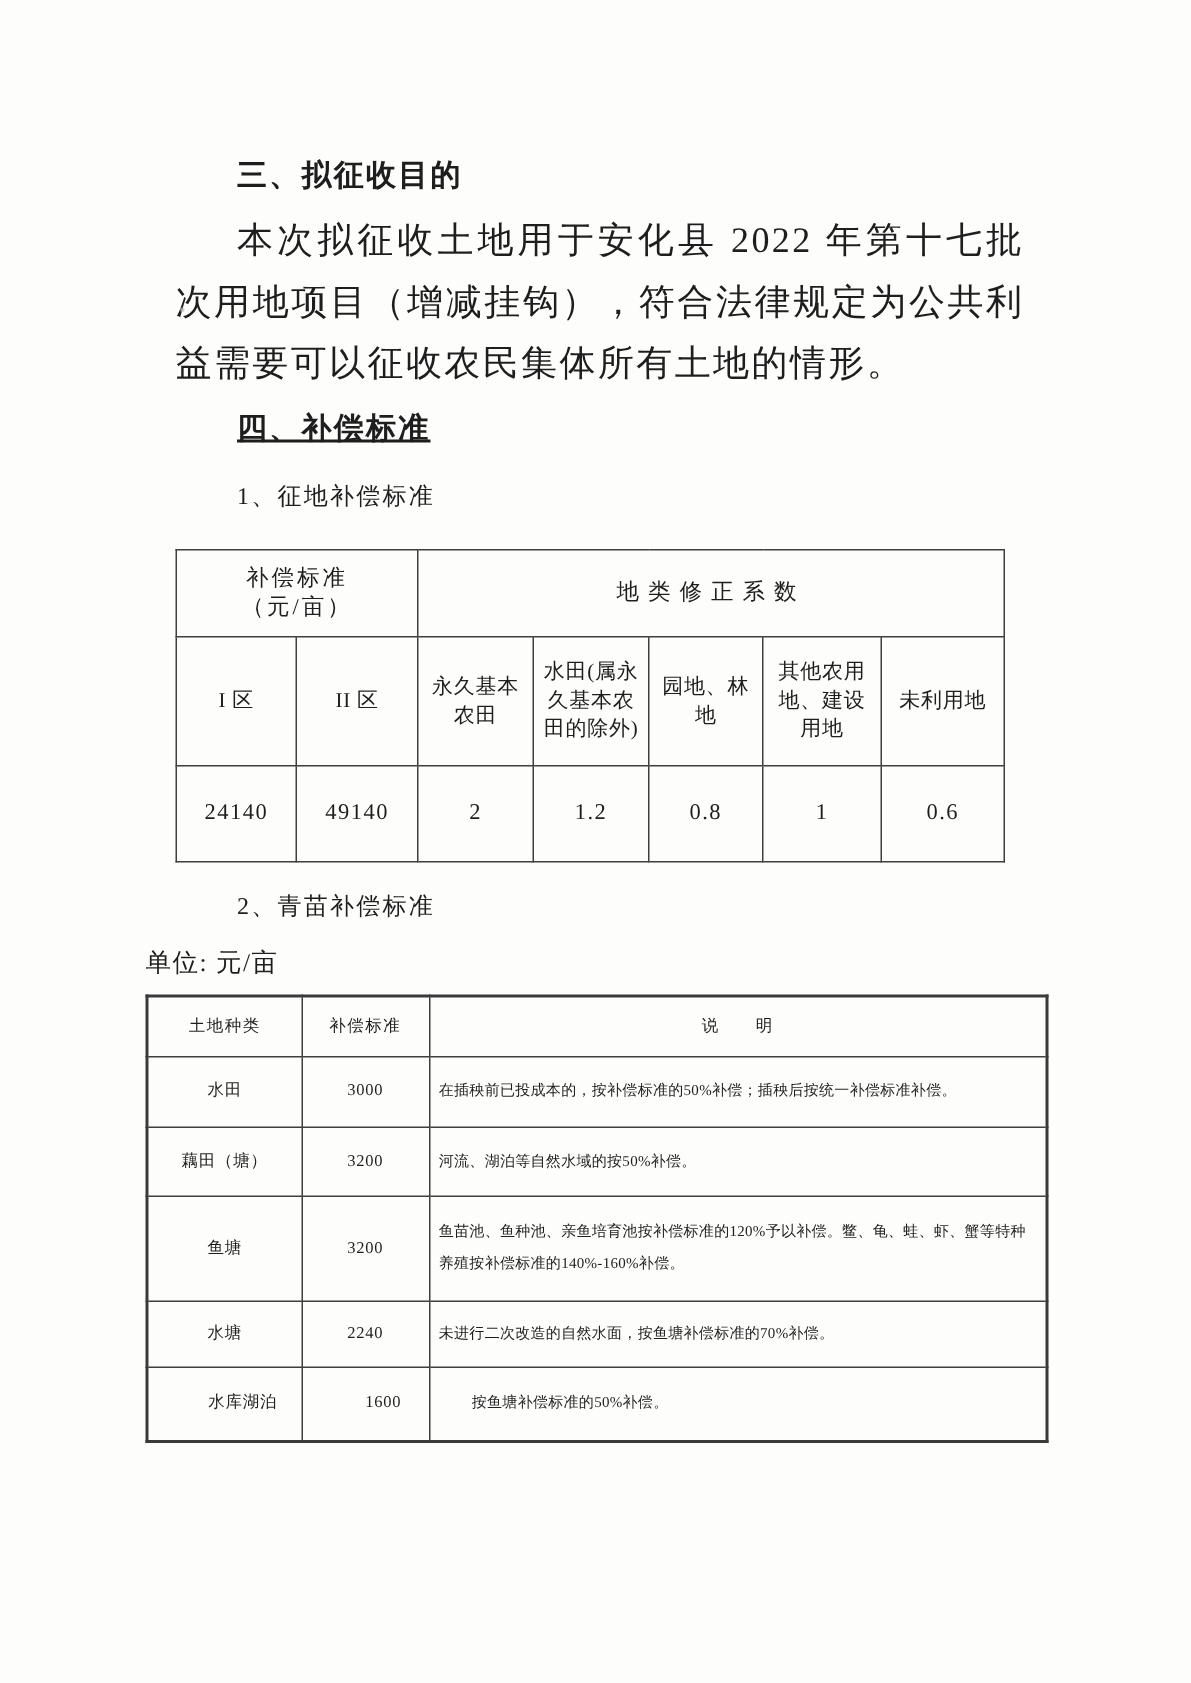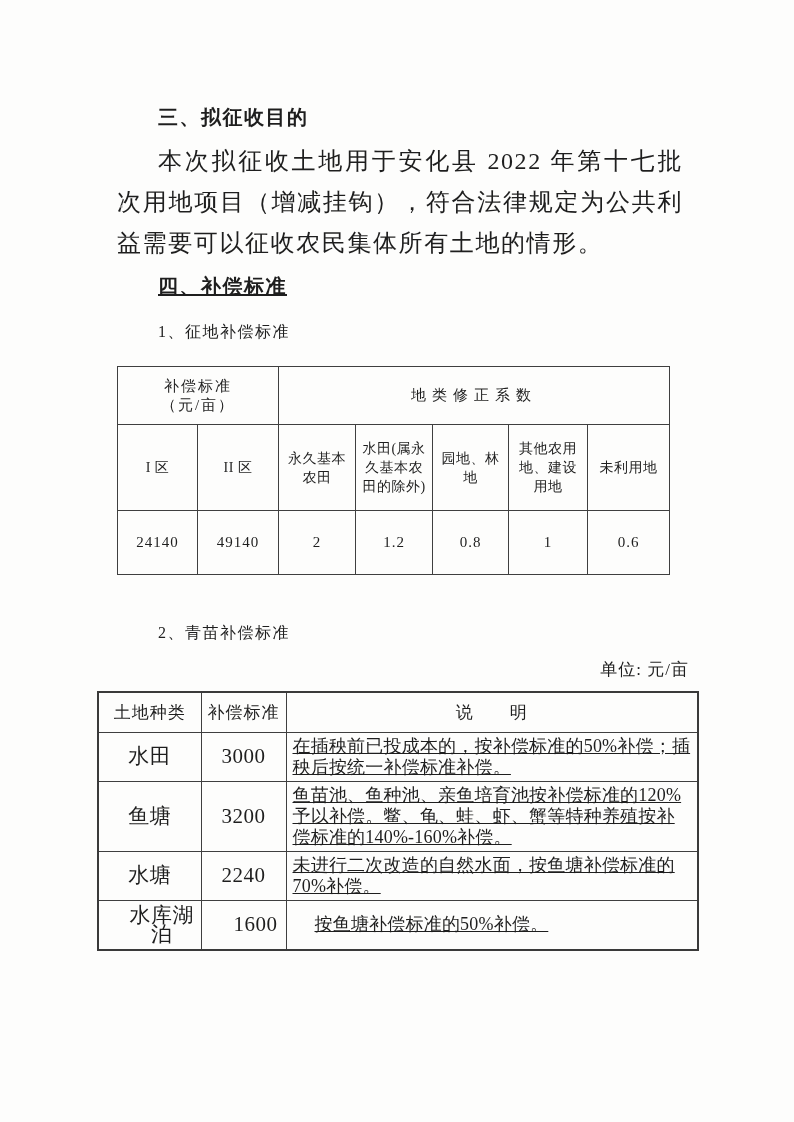--- a/index.html
+++ b/index.html
@@ -39,21 +39,21 @@
   }
 
   .sub-heading {
     font-size: 16px;
     line-height: 28px;
     text-indent: 41px;
     letter-spacing: 1.5px;
     margin: 18px 0 0 0;
     font-weight: normal;
   }
-  .sub-heading.second { margin-top: 44px; }
+  .sub-heading.second { margin-top: 16px; }
 
   table {
     border-collapse: collapse;
     table-layout: fixed;
     background: transparent;
   }
   td {
     border: 1px solid #3f3f3f;
     text-align: center;
     vertical-align: middle;
@@ -72,40 +72,38 @@
   .land-table .group-row td { height: 58px; font-size: 15px; }
   .land-table .group-left { white-space: pre-line; letter-spacing: 2px; }
   .land-table .group-right { letter-spacing: 6px; margin-top: 20px; }
   .land-table .cols-row td { height: 86px; }
   .land-table .vals-row td { height: 64px; font-size: 15px; letter-spacing: 1px; }
 
   
   .unit-note {
     width: 600px;
     margin-top: 12px;
-    text-align: right;
     padding-right: 8px;
     font-size: 17px;
     line-height: 22px;
     letter-spacing: 1px;
   }
   .crop-table {
     width: 600px;
     margin: 10px 0 0 0;
     border: 2px solid #3a3a3a;
   }
-  .crop-table td { font-size: 21px; }
-  .crop-table .head-row td { height: 40px; font-size: 17px; letter-spacing: 1px; }
+  .crop-table td { font-size: 11px; }
+  .crop-table .head-row td { height: 40px; font-size: 11px; letter-spacing: 1px; }
   .crop-table .note-cell {
     text-align: left;
     padding: 3px 6px;
-    font-size: 18px;
+    font-size: 10px;
     line-height: 21px;
     letter-spacing: 0.2px;
-    text-decoration: underline;
   }
   .crop-table .r1 td, .crop-table .r2 td { height: 47px; }
   .crop-table .r3 td { height: 46px; }
   .crop-table .r4 td { height: 70px; }
   .crop-table .r5 td { height: 44px; }
   .crop-table .r6 td { height: 50px; padding-left: 28px; }
 
   
   .scan-speck {
     position: absolute; left: 120px; top: 205px;
@@ -182,20 +180,25 @@
         <tr class="head-row">
       <td>土地种类</td>
       <td>补偿标准</td>
       <td>说　　明</td>
     </tr>
     <tr class="r1">
       <td>水田</td>
       <td>3000</td>
       <td class="note-cell">在插秧前已投成本的，按补偿标准的50%补偿；插秧后按统一补偿标准补偿。</td>
     </tr>
+    <tr class="r3">
+      <td>藕田（塘）</td>
+      <td>3200</td>
+      <td class="note-cell">河流、湖泊等自然水域的按50%补偿。</td>
+    </tr>
     <tr class="r4">
       <td>鱼塘</td>
       <td>3200</td>
       <td class="note-cell">鱼苗池、鱼种池、亲鱼培育池按补偿标准的120%予以补偿。鳖、龟、蛙、虾、蟹等特种养殖按补偿标准的140%-160%补偿。</td>
     </tr>
     <tr class="r5">
       <td>水塘</td>
       <td>2240</td>
       <td class="note-cell">未进行二次改造的自然水面，按鱼塘补偿标准的70%补偿。</td>
     </tr>

